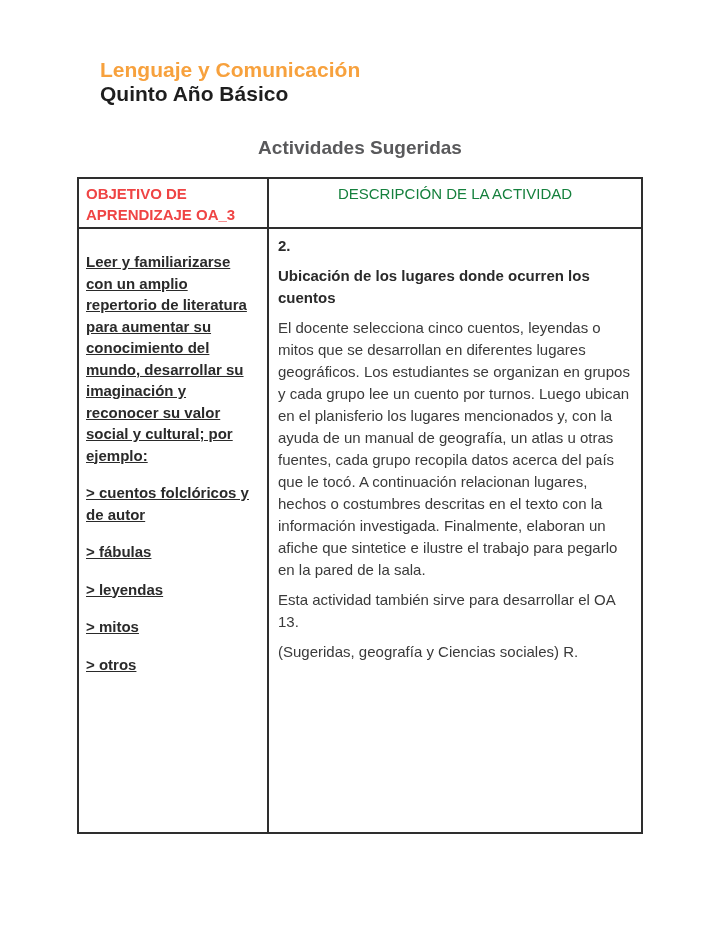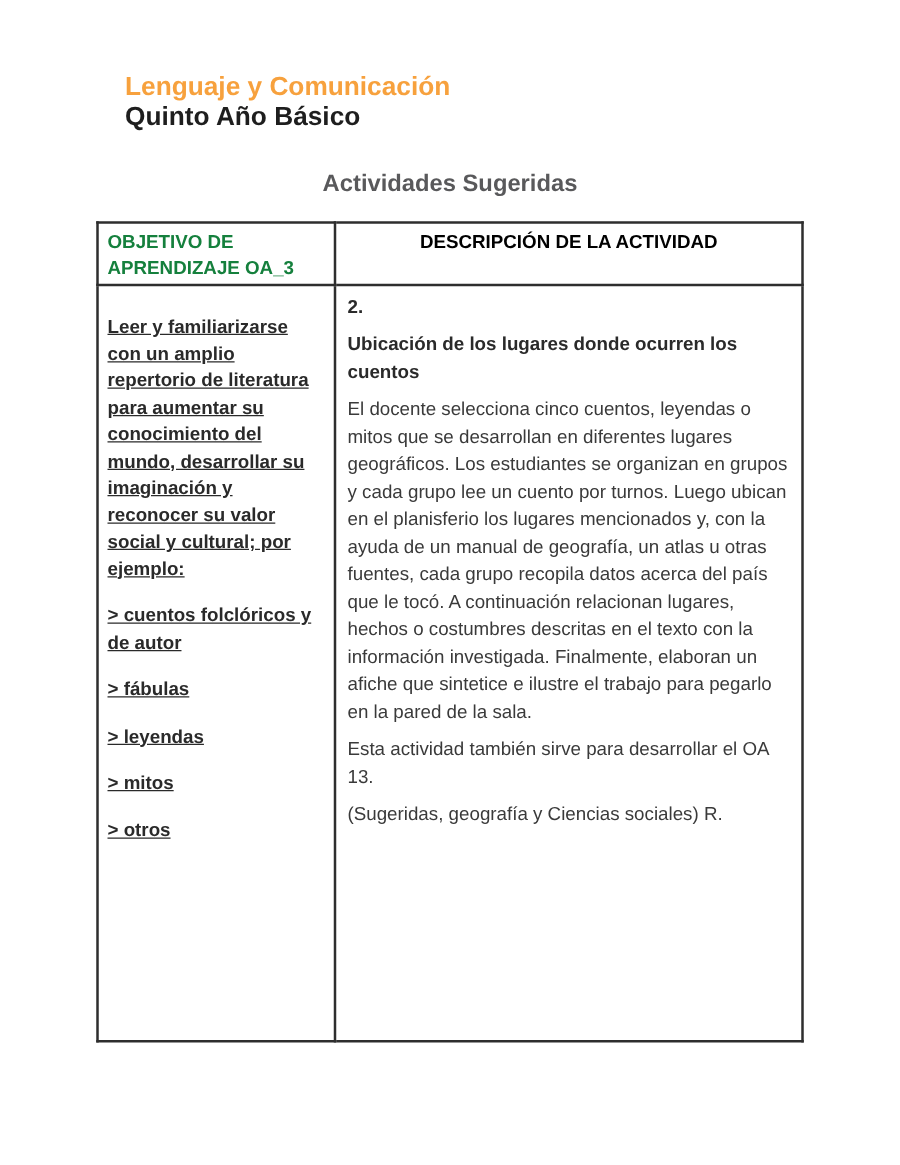--- a/index.html
+++ b/index.html
@@ -63,30 +63,30 @@
   table.activities-table td {
     border: 2px solid #2e2e2e;
     vertical-align: top;
     background: #ffffff;
   }
   th.col-objective {
     width: 190px;
     text-align: left;
     font-size: 15px;
     font-weight: bold;
-    color: #15803d;
+    color: #ef4444;
     padding: 4px 6px 2px 7px;
     line-height: 21px;
     height: 48px;
   }
   th.col-activity {
     text-align: center;
     font-size: 15px;
-    font-weight: bold;
-    color: #000000;
+    font-weight: normal;
+    color: #15803d;
     padding: 4px 6px 2px 6px;
     line-height: 21px;
   }
   td.objective-cell {
     height: 605px;
     padding: 6px 6px 4px 7px;
     font-weight: bold;
     color: #2a2a2a;
     line-height: 21.5px;
   }

